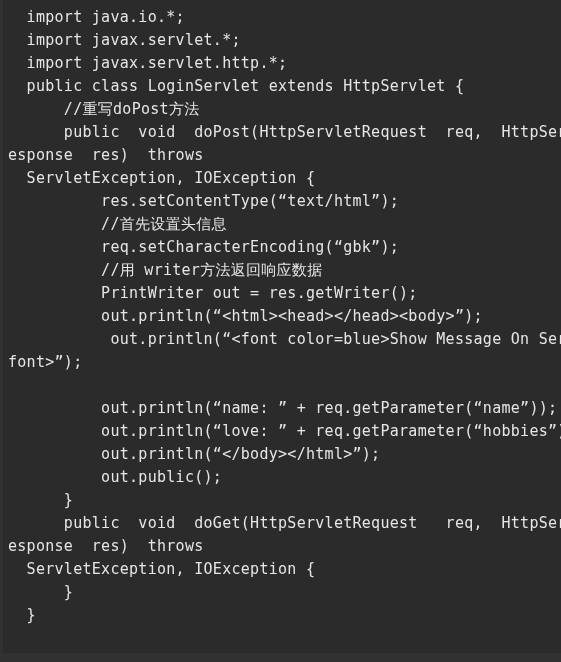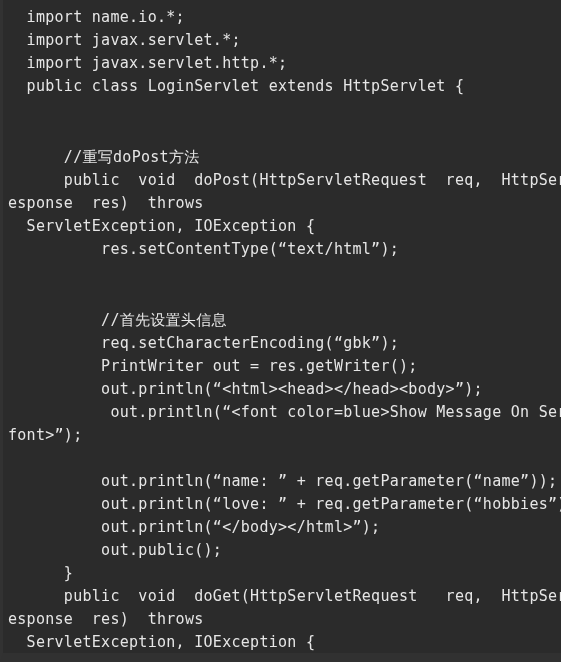--- a/index.html
+++ b/index.html
@@ -42,39 +42,39 @@
     letter-spacing: 0.28px;
     color: #e6e6e6;
     white-space: pre;
     padding-left: 5px;
     font-family: "DejaVu Sans Mono", "Liberation Mono", monospace;
   }
 
   
   .code-line.has-cjk {
     font-size: 15px;
-    margin-top: 48px;
   }
 </style>
 </head>
 <body>
 
 <div id="code-block">
   <div id="code-lines">
-      <span class="code-line">  import name.io.*;</span>
+      <span class="code-line">  import java.io.*;</span>
       <span class="code-line">  import javax.servlet.*;</span>
       <span class="code-line">  import javax.servlet.http.*;</span>
       <span class="code-line">  public class LoginServlet extends HttpServlet {</span>
       <span class="code-line has-cjk">      //重写doPost方法</span>
       <span class="code-line">      public  void  doPost(HttpServletRequest  req,  HttpServletR</span>
       <span class="code-line">esponse  res)  throws</span>
       <span class="code-line">  ServletException, IOException {</span>
       <span class="code-line">          res.setContentType(“text/html”);</span>
       <span class="code-line has-cjk">          //首先设置头信息</span>
       <span class="code-line">          req.setCharacterEncoding(“gbk”);</span>
+      <span class="code-line has-cjk">          //用 writer方法返回响应数据</span>
       <span class="code-line">          PrintWriter out = res.getWriter();</span>
       <span class="code-line">          out.println(“&lt;html&gt;&lt;head&gt;&lt;/head&gt;&lt;body&gt;”);</span>
       <span class="code-line">           out.println(“&lt;font color=blue&gt;Show Message On Servlet&lt;/</span>
       <span class="code-line">font&gt;”);</span>
       <span class="code-line"></span>
       <span class="code-line">          out.println(“name: ” + req.getParameter(“name”));</span>
       <span class="code-line">          out.println(“love: ” + req.getParameter(“hobbies”));</span>
       <span class="code-line">          out.println(“&lt;/body&gt;&lt;/html&gt;”);</span>
       <span class="code-line">          out.public();</span>
       <span class="code-line">      }</span>

